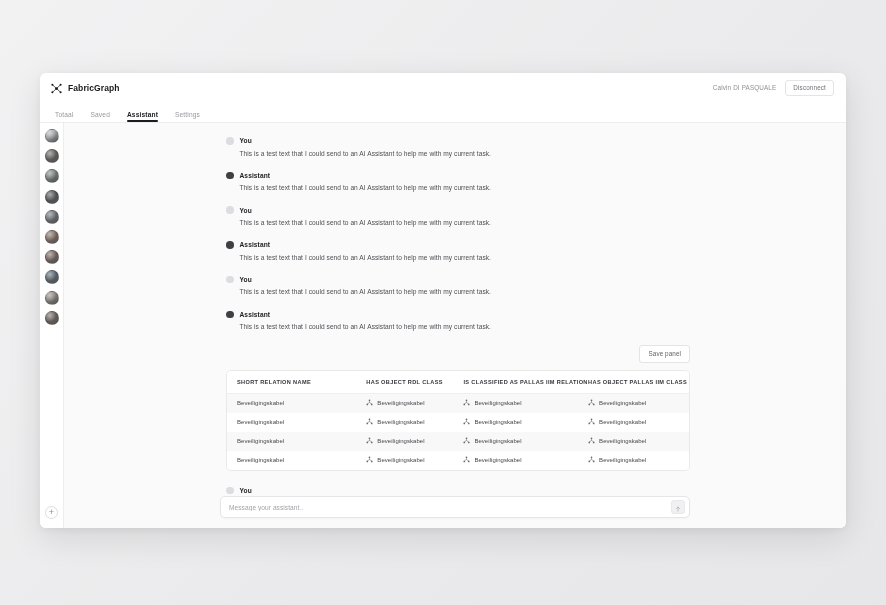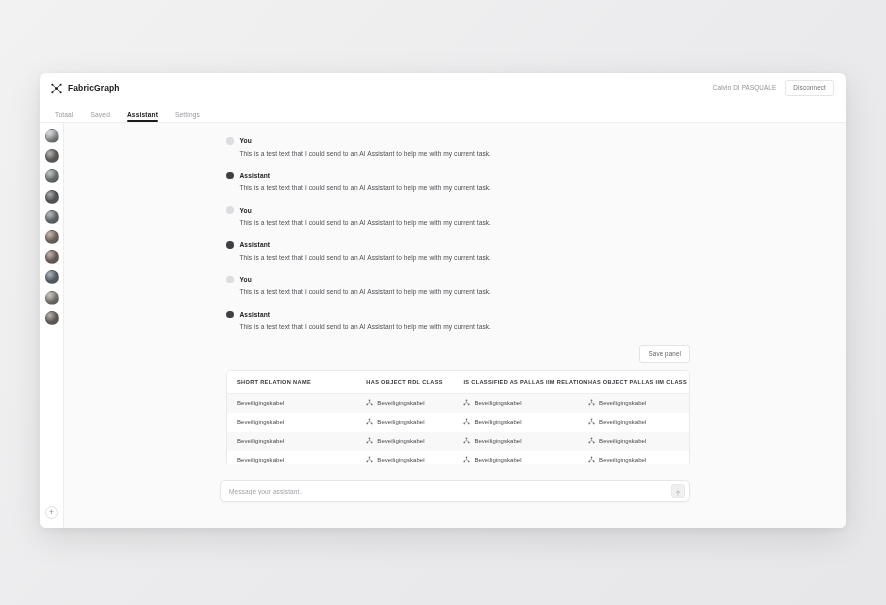--- a/index.html
+++ b/index.html
@@ -144,21 +144,21 @@
   tbody tr:nth-child(even) td { background: #ffffff; }
   .cell-ic { display: inline-flex; align-items: center; gap: 4px; }
   .node-ic { width: 7px; height: 7px; display: block; flex: 0 0 auto; }
 
   
   .composer-wrap {
     flex: 0 0 auto; padding: 0 0 10px 0;
     background: #fafafa;
   }
   .composer {
-    width: 470px; margin: 16px auto;
+    width: 470px; margin: 0 auto;
     height: 22px; background: #fff;
     border: 1px solid #e6e6e8; border-radius: 5px;
     display: flex; align-items: center; padding: 0 4px 0 8px;
     box-shadow: 0 1px 2px rgba(0,0,0,.03);
   }
   .composer-input {
     flex: 1; border: none; outline: none; background: transparent;
     font-size: 6.6px; color: #4d4f53; font-family: inherit;
     letter-spacing: .05px;
   }

